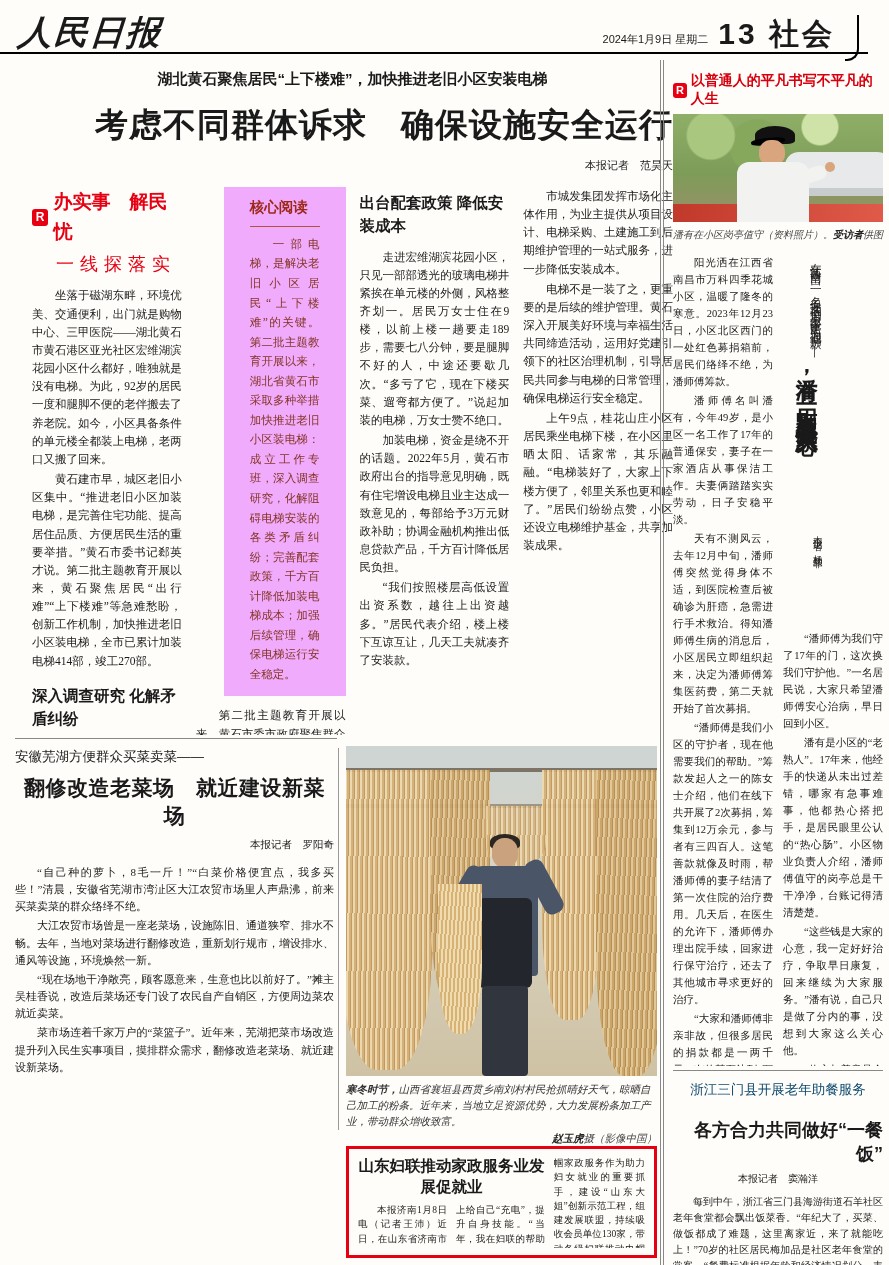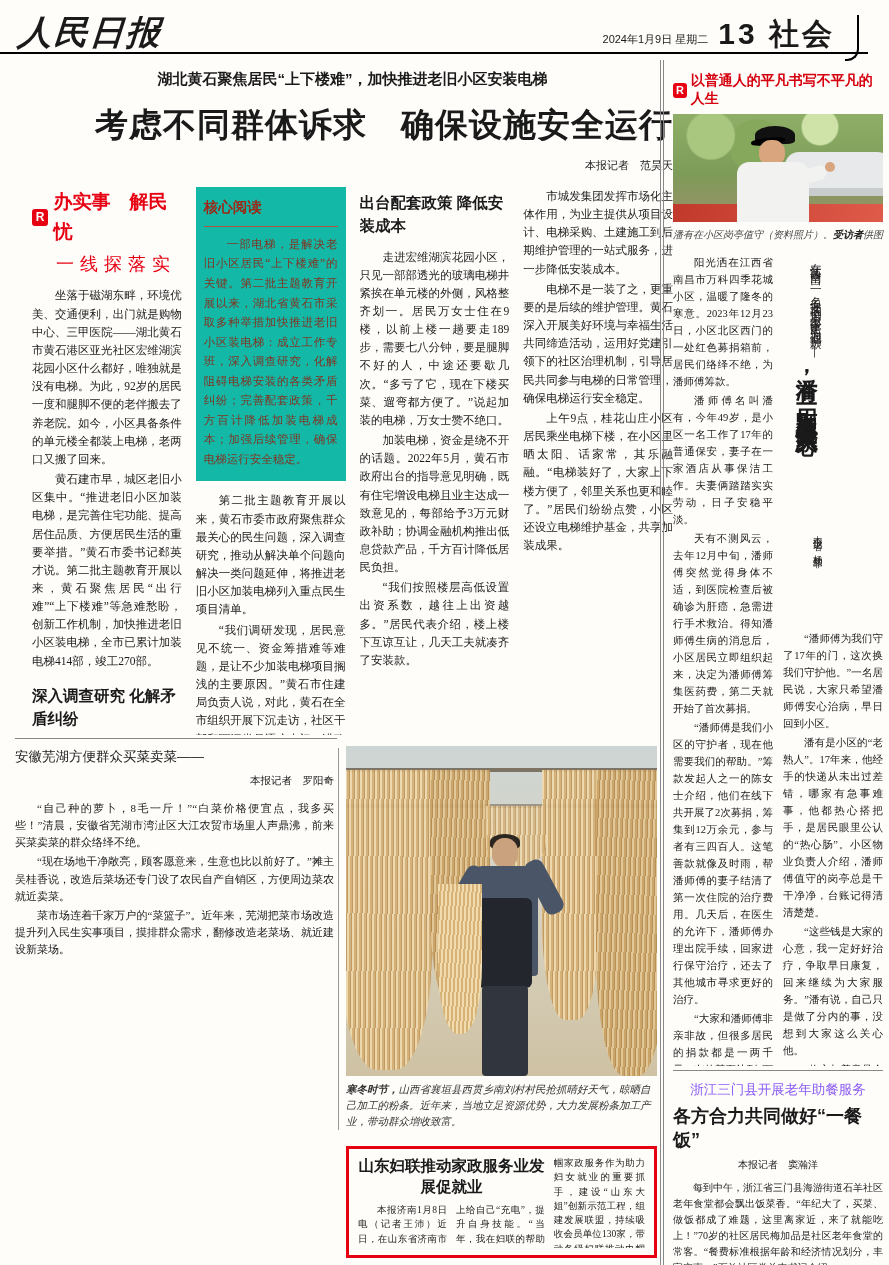--- a/index.html
+++ b/index.html
@@ -23,21 +23,21 @@
   .main-kicker { text-align:center; font-size:15px; font-weight:bold; font-family:"Liberation Sans", sans-serif; }
   .main-title { text-align:right; font-size:33px; font-weight:bold; font-family:"Liberation Sans", sans-serif; letter-spacing:1px; margin-top:14px; }
   .main-byline { text-align:right; font-size:11px; margin-top:10px; color:#222; }
   .main-cols { display:flex; gap:14px; margin-top:14px; height:548px; font-size:11.5px; line-height:1.58; }
 
   .program-badge-row { color:#e60012; font-family:"Liberation Sans", sans-serif; margin-bottom:8px; }
   .program-line1 { font-size:19px; font-weight:bold; display:flex; align-items:center; gap:5px; }
   .program-line2 { font-size:18px; letter-spacing:6px; margin-top:3px; padding-left:24px; }
   .r-badge { display:inline-block; width:17px; height:17px; background:#e60012; color:#fff; font-size:12px; font-weight:bold; text-align:center; line-height:17px; border-radius:3px; font-style:normal; }
 
-  .core-box { background:#14b8a6; padding:9px 8px 12px; margin-bottom:10px; }
+  .core-box { background:#f0abfc; padding:9px 26px 12px; margin-bottom:10px;margin-left:28px; }
   .core-label { color:#9c2917; font-weight:bold; font-size:14.5px; font-family:"Liberation Sans", sans-serif; }
   .core-rule { border-top:1px solid #b0543f; margin:7px 0 8px; }
   .core-text { color:#823423; font-size:11.5px; line-height:1.7; text-indent:2em; text-align:justify; }
 
   .subhead { font-weight:bold; font-size:15.5px; font-family:"Liberation Sans", sans-serif; line-height:1.5; margin:14px 0 10px; text-indent:0; }
 
   
   .hrule-left { position:absolute; left:15px; top:738px; width:322px; border-top:1px solid #888; }
   .market { position:absolute; left:15px; top:748px; width:319px; }
   .market-kicker { font-size:13.5px; font-family:"Liberation Sans", sans-serif; color:#222; }
@@ -94,22 +94,22 @@
   .guard-caption { display:flex; justify-content:space-between; font-size:10px; color:#444; font-style:italic; margin-top:6px; }
   .guard-caption .credit b { color:#222; }
 
   .pan-article { display:flex; gap:10px; margin-top:12px; height:812px; overflow:hidden; font-size:10.5px; line-height:1.62; }
   .vert-block { writing-mode:vertical-rl; height:368px; display:flex; margin-bottom:8px; margin-left:-2px; }
   .vert-kicker { font-size:11.5px; letter-spacing:3px; font-family:"Liberation Sans", sans-serif; padding-left:10px; }
   .vert-title { font-size:22px; font-weight:bold; font-family:"Liberation Sans", sans-serif; letter-spacing:2.5px; padding-left:8px; }
   .vert-byline { font-size:9.5px; padding-top:110px; letter-spacing:2px; }
 
   .canteen { border-top:1px solid #888; margin-top:4px; padding-top:10px; }
-  .canteen-kicker { text-align:center; font-size:13.5px; color:#8b5cf6; font-family:Liberation Sans, sans-serif; }
-  .canteen-title { text-align:left; font-size:18px; font-weight:bold; font-family:"Liberation Sans", sans-serif; margin-top:5px; }
+  .canteen-kicker { text-align:center; font-size:13.5px; color:#0c4a6e; font-family:Liberation Sans, sans-serif; }
+  .canteen-title { text-align:right; font-size:18px; font-weight:bold; font-family:"Liberation Sans", sans-serif; margin-top:19px; }
   .canteen-byline { text-align:center; font-size:10px; margin-top:6px; }
   .canteen-body { font-size:10px; line-height:1.6; margin-top:8px; height:118px; overflow:hidden; }
 </style>
 </head>
 <body>
 
 <div class="page">
 
   <div class="masthead" data-bind="header.masthead">人民日报</div>
   <div class="header-rule"></div>
@@ -166,24 +166,26 @@
             <p>电梯不是一装了之，更重要的是后续的维护管理。黄石深入开展美好环境与幸福生活共同缔造活动，运用好党建引领下的社区治理机制，引导居民共同参与电梯的日常管理，确保电梯运行安全稳定。</p>
             <p>上午9点，桂花山庄小区居民乘坐电梯下楼，在小区里晒太阳、话家常，其乐融融。“电梯装好了，大家上下楼方便了，邻里关系也更和睦了。”居民们纷纷点赞，小区还设立电梯维护基金，共享加装成果。</p>
           </div>
       </div>
     </div>
   </div>
 
   <div class="hrule-left"></div>
   <div class="market">
     <div class="market-kicker" data-bind="market.kicker">安徽芜湖方便群众买菜卖菜——</div>
+    <div class="market-title" data-bind="market.title">翻修改造老菜场　就近建设新菜场</div>
     <div class="market-byline" data-bind="market.byline">本报记者　罗阳奇</div>
     <div class="market-cols">
       <div class="col" data-bind-list="market.col1">
           <p>“自己种的萝卜，8毛一斤！”“白菜价格便宜点，我多买些！”清晨，安徽省芜湖市湾沚区大江农贸市场里人声鼎沸，前来买菜卖菜的群众络绎不绝。</p>
+          <p>大江农贸市场曾是一座老菜场，设施陈旧、通道狭窄、排水不畅。去年，当地对菜场进行翻修改造，重新划行规市，增设排水、通风等设施，环境焕然一新。</p>
           <p>“现在场地干净敞亮，顾客愿意来，生意也比以前好了。”摊主吴桂香说，改造后菜场还专门设了农民自产自销区，方便周边菜农就近卖菜。</p>
           <p>菜市场连着千家万户的“菜篮子”。近年来，芜湖把菜市场改造提升列入民生实事项目，摸排群众需求，翻修改造老菜场、就近建设新菜场。</p>
         </div>
     </div>
   </div>
   <div class="vline-market"></div>
 
   <div class="photo-noodles">
     <div class="rack-bar" style="top:22px;"></div>
     <div class="rack-bar" style="top:58px; opacity:.45;"></div>
@@ -198,20 +200,21 @@
       <div class="pn-torso"></div>
       <div class="pn-arm-l"></div>
       <div class="pn-arm-r"></div>
       <div class="pn-apron"></div>
       <div class="pn-noodlebunch"></div>
       <div class="pn-legs"></div>
     </div>
   </div>
   <div class="noodle-caption">
     <span><b data-bind="noodle_photo.caption_lead">寒冬时节，</b><span data-bind="noodle_photo.caption">山西省襄垣县西贯乡南刘村村民抢抓晴好天气，晾晒自己加工的粉条。近年来，当地立足资源优势，大力发展粉条加工产业，带动群众增收致富。</span></span>
+    <div class="noodle-credit"><b data-bind="noodle_photo.credit_bold">赵玉虎</b><span data-bind="noodle_photo.credit_rest">摄（影像中国）</span></div>
   </div>
 
   <div class="redbox">
     <div class="redbox-left">
       <div class="redbox-title" data-bind="shandong.title">山东妇联推动家政服务业发展促就业</div>
       <div class="redbox-cols">
         <div class="col">
             <p class="par" data-bind="shandong.col1">本报济南1月8日电（记者王沛）近日，在山东省济南市一家家政服务公司组织的月嫂技能培训上，金牌家政服务师曲霞分享育儿经验。11年前，曲霞通过妇联组织的免费家政技能培训，成为一名家政服务人员。十几年来，她不断在妇联搭建的培训平台</p>
           </div>
         <div class="col">

